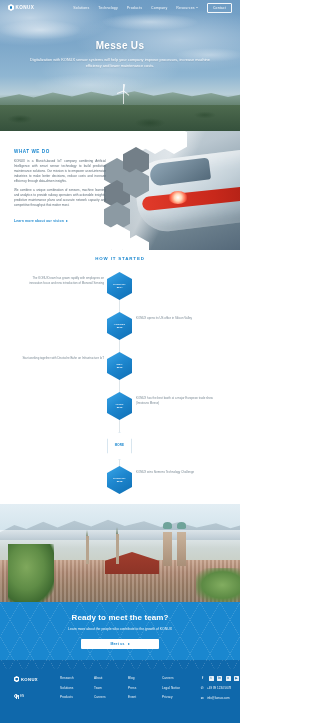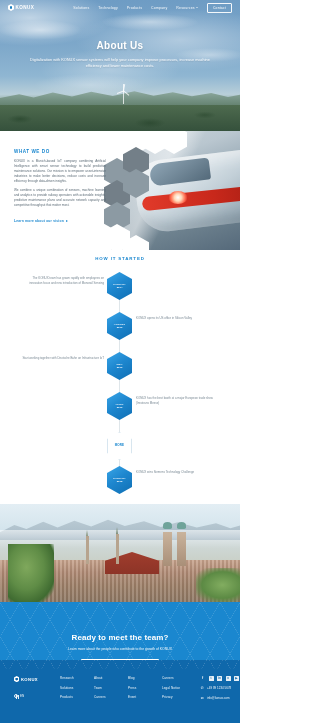--- a/index.html
+++ b/index.html
@@ -216,21 +216,21 @@
     background:radial-gradient(ellipse at 60% 50%, #82ad60 0%, #5c8a44 55%, rgba(92,138,68,0) 85%);}
 
   
   .cta{position:relative;width:240px;height:58px;background:#1a87cf;overflow:hidden;}
   .cta-pattern{position:absolute;inset:0;opacity:.16;
     background-image:
       linear-gradient(60deg, transparent 48%, #fff 48.6%, #fff 49.4%, transparent 50%),
       linear-gradient(-60deg, transparent 48%, #fff 48.6%, #fff 49.4%, transparent 50%);
     background-size:20px 34px;}
   .cta-inner{position:relative;z-index:2;text-align:center;padding-top:11px;}
-  .cta-title{color:#fff;font-size:8px;font-weight:bold;letter-spacing:.1px;margin-top:20px;}
+  .cta-title{color:#fff;font-size:8px;font-weight:bold;letter-spacing:.1px;}
   .cta-sub{margin-top:5px;color:rgba(255,255,255,.95);font-size:3.4px;}
   .cta-btn{
     margin:8px auto 0;width:78px;height:10px;background:#fff;border-radius:1px;
     display:flex;align-items:center;justify-content:center;gap:3px;
     color:#1a87cf;font-size:3.4px;font-weight:bold;letter-spacing:.2px;
   }
   .cta-btn .arr{width:0;height:0;border-top:1.6px solid transparent;border-bottom:1.6px solid transparent;border-left:2.6px solid #1a87cf;}
 
   
   .footer{position:relative;width:240px;height:63px;background:#0f68ab;overflow:hidden;}
@@ -297,21 +297,21 @@
           </a>
         <a class="nav-link">
             <span>Resources</span>
             <span class="caret"></span>
           </a>
         <a class="nav-cta">Contact</a>
       </div>
     </nav>
 
     <div class="hero-copy">
-      <h1 class="hero-title">About Us</h1>
+      <h1 class="hero-title">Messe Us</h1>
       <p class="hero-sub">Digitalization with KONUX sensor systems will help your company improve processes, increase machine efficiency and lower maintenance costs.</p>
     </div>
   </section>
 
   <section class="whatwedo">
     <div class="collage">
       <div class="train">
         <div class="train-body"></div>
         <div class="train-window"></div>
         <div class="train-stripe"></div>

